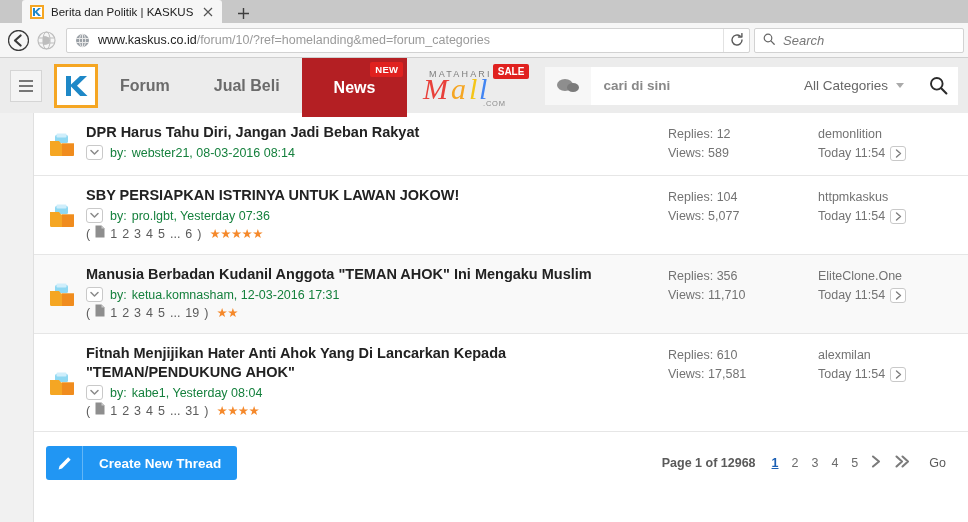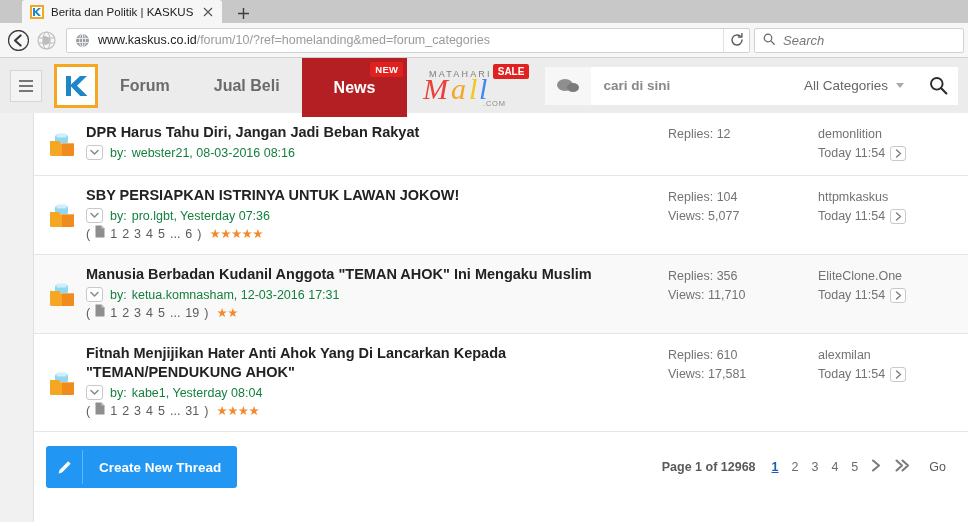--- a/index.html
+++ b/index.html
@@ -300,21 +300,21 @@
 
   
   .footer {
     display: flex; align-items: center;
     padding: 14px 0 0 12px;
   }
   .create-btn {
     display: flex; align-items: center;
     background: #2196f3;
     border-radius: 3px;
-    height: 42px;
+    height: 34px;
     color: #fff;
     flex: 0 0 auto;
   }
   .create-btn .pen {
     width: 37px; height: 34px;
     display: flex; align-items: center; justify-content: center;
     border-right: 1px solid #63b6f6;
   }
   .create-btn .cb-label {
     font-size: 13.5px; font-weight: bold;
@@ -480,25 +480,26 @@
           <div class="t-main">
             <div class="t-title">DPR Harus Tahu Diri, Jangan Jadi Beban Rakyat</div>
             <div class="t-byline">
               <span class="chev-box">
                 <svg width="9" height="7" viewBox="0 0 9 7">
                   <path d="M1 1.5 L4.5 5 L8 1.5" fill="none" stroke="#8a8a8a" stroke-width="1.5" stroke-linecap="round" stroke-linejoin="round"></path>
                 </svg>
               </span>
               <span>by:</span>
               <span style="width:5px"></span>
-              <span>webster21, 08-03-2016 08:16</span>
+              <span>webster21, 08-03-2016 08:14</span>
             </div>
           </div>
           <div class="t-stats">
             <div>Replies: 12</div>
+            <div>Views: 589</div>
           </div>
           <div class="t-last">
             <div>demonlition</div>
             <div class="lastrow">
               <span>Today 11:54</span>
               <span class="arrow-box">
                 <svg width="9" height="9" viewBox="0 0 9 9">
                   <path d="M2.5 1 L6.5 4.5 L2.5 8" fill="none" stroke="#7d7d7d" stroke-width="1.4" stroke-linecap="round" stroke-linejoin="round"></path>
                 </svg>
               </span>

